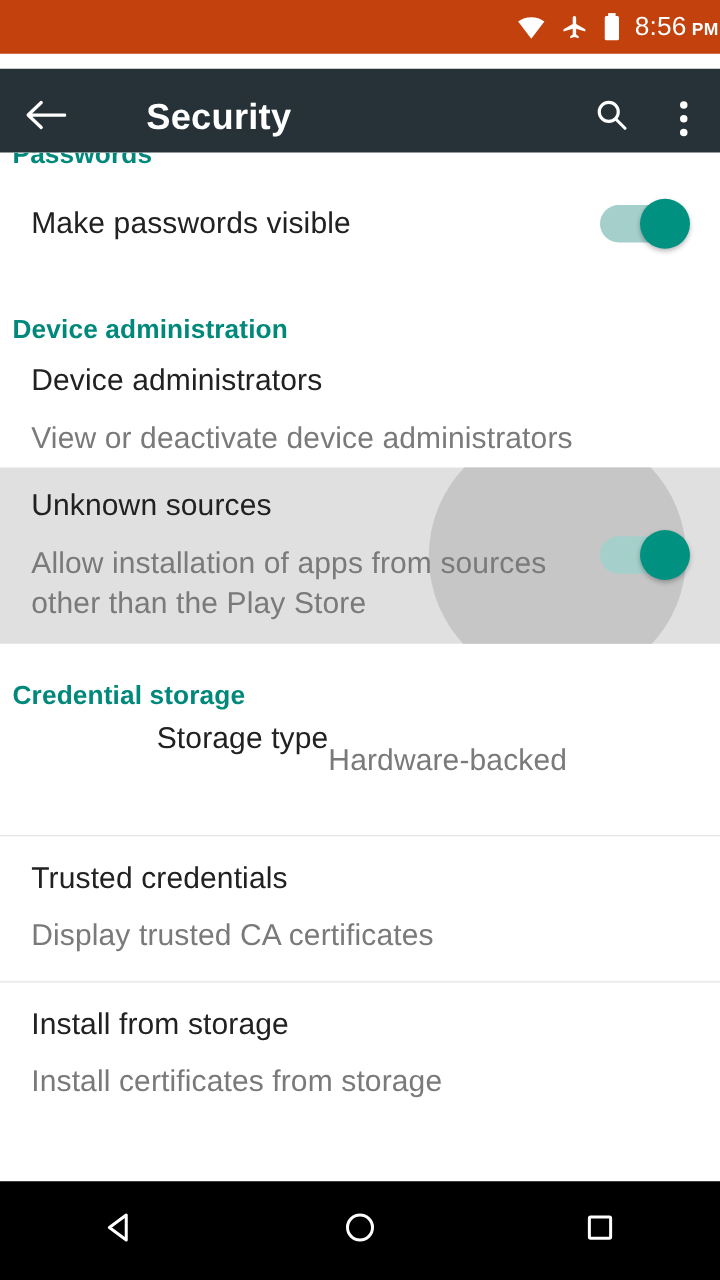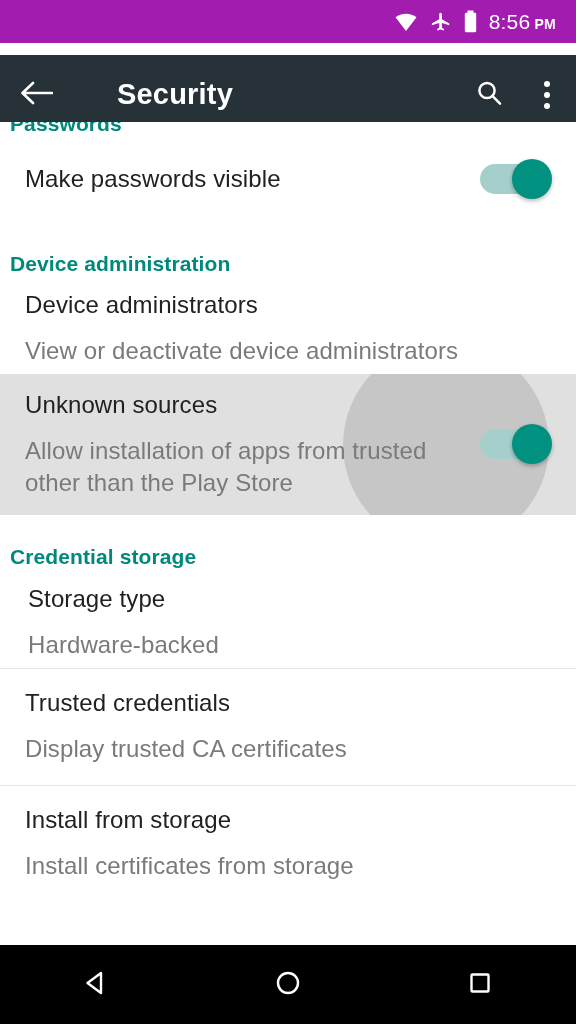--- a/index.html
+++ b/index.html
@@ -7,23 +7,23 @@
   body {
     font-family:"Liberation Sans", sans-serif;
     background:#ffffff;
     overflow:hidden;
     position:relative;
   }
 
   
   #status-bar{
     position:absolute; top:0; left:0; width:576px; height:43px;
-    background:#a21caf; color:#ffffff;
+    background:#c2410c; color:#ffffff;
     display:flex; align-items:center; justify-content:flex-end;
-    padding-right:20px; gap:11px;
+    padding-right:1px; gap:11px;
   }
   #status-bar .sicon{ display:flex; align-items:center; }
   #status-bar .clock{
     font-size:21px; font-weight:400; letter-spacing:.2px;
     display:flex; align-items:baseline; gap:4px;
   }
   #status-bar .clock .ampm{ font-size:14px; font-weight:700; letter-spacing:.3px;}
 
   
   #app-bar{
@@ -172,32 +172,32 @@
   </div>
 
   <div class="row" style="height:90px; display:flex; flex-direction:column; justify-content:center;">
     <div class="rt">Device administrators</div>
     <div class="rs">View or deactivate device administrators</div>
   </div>
 
   <div class="row pressed" style="height:141px; display:flex; flex-direction:column; justify-content:center;">
     <div class="ripple" style="left:343px; top:-32px; width:206px; height:206px;"></div>
     <div class="rt">Unknown sources</div>
-    <div class="rs" style="max-width:420px;">Allow installation of apps from trusted other than the Play Store</div>
+    <div class="rs" style="max-width:420px;">Allow installation of apps from sources other than the Play Store</div>
     <div class="switch" style="top:50px;">
       <span class="track"></span>
       <span class="thumb"></span>
     </div>
   </div>
 
   <div style="height:62px; display:flex; align-items:flex-end; padding-bottom:8px;">
     <div class="sec-head">Credential storage</div>
   </div>
 
-  <div class="row" style="height:91px; display:flex; flex-direction:column; justify-content:center;padding-left:28px;">
+  <div class="row" style="height:91px; display:flex; flex-direction:row; justify-content:center;padding-left:28px;">
     <div class="rt">Storage type</div>
     <div class="rs">Hardware-backed</div>
   </div>
 
   <div class="divider"></div>
 
   <div class="row" style="height:116px; display:flex; flex-direction:column; justify-content:center;">
     <div class="rt">Trusted credentials</div>
     <div class="rs">Display trusted CA certificates</div>
   </div>

